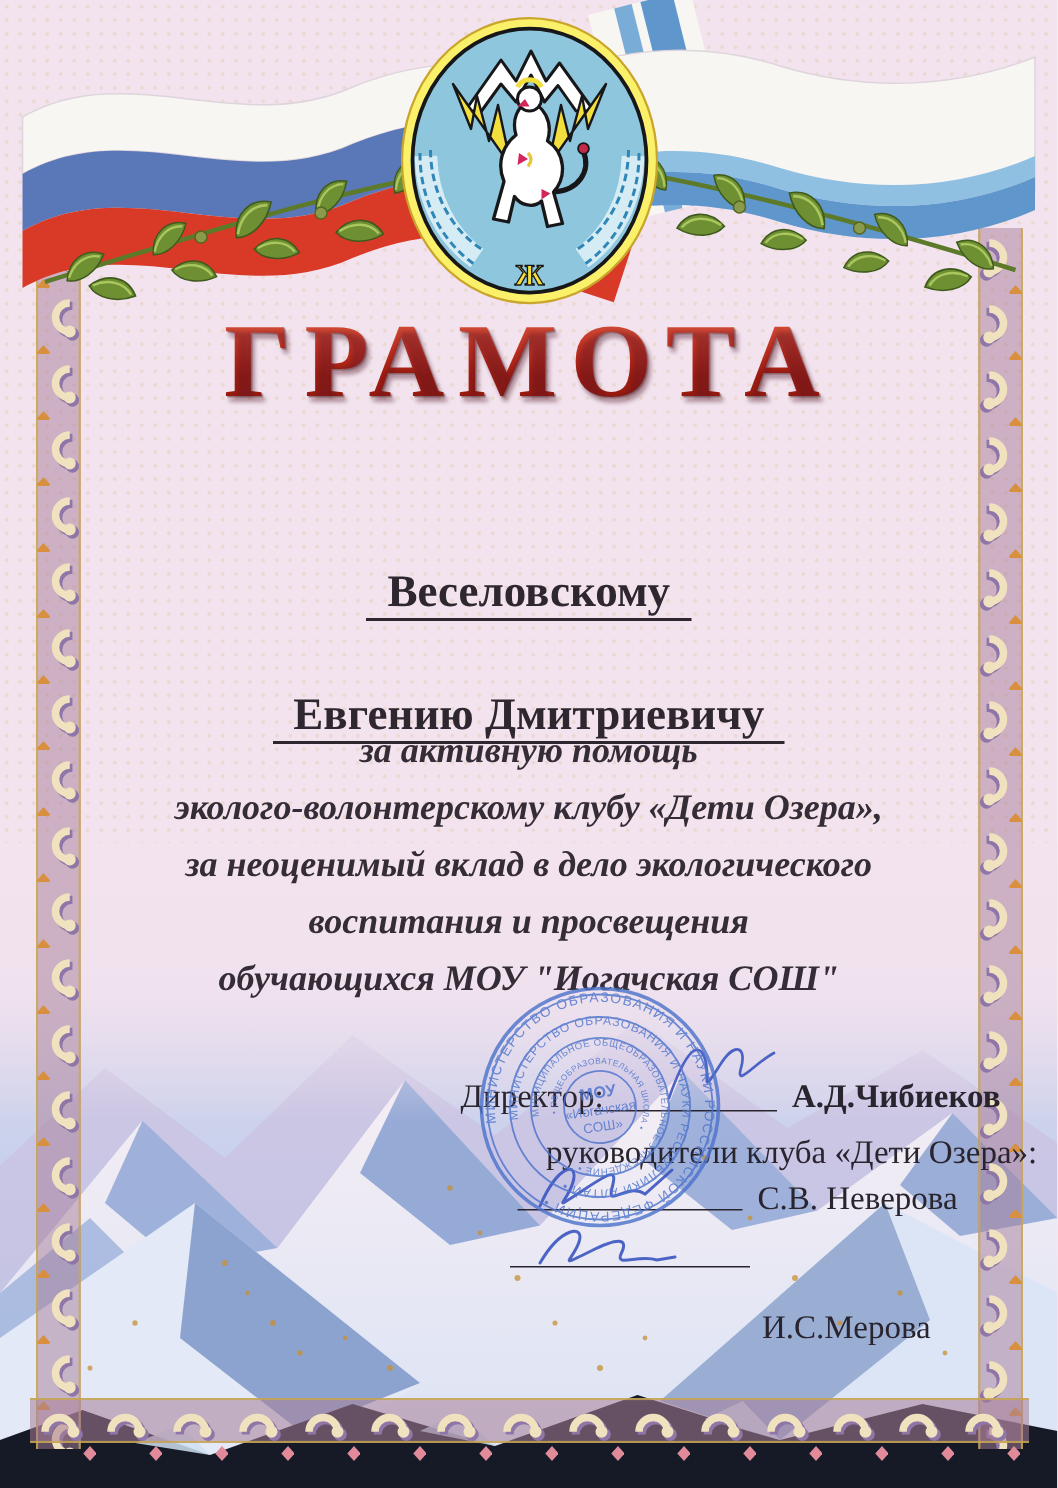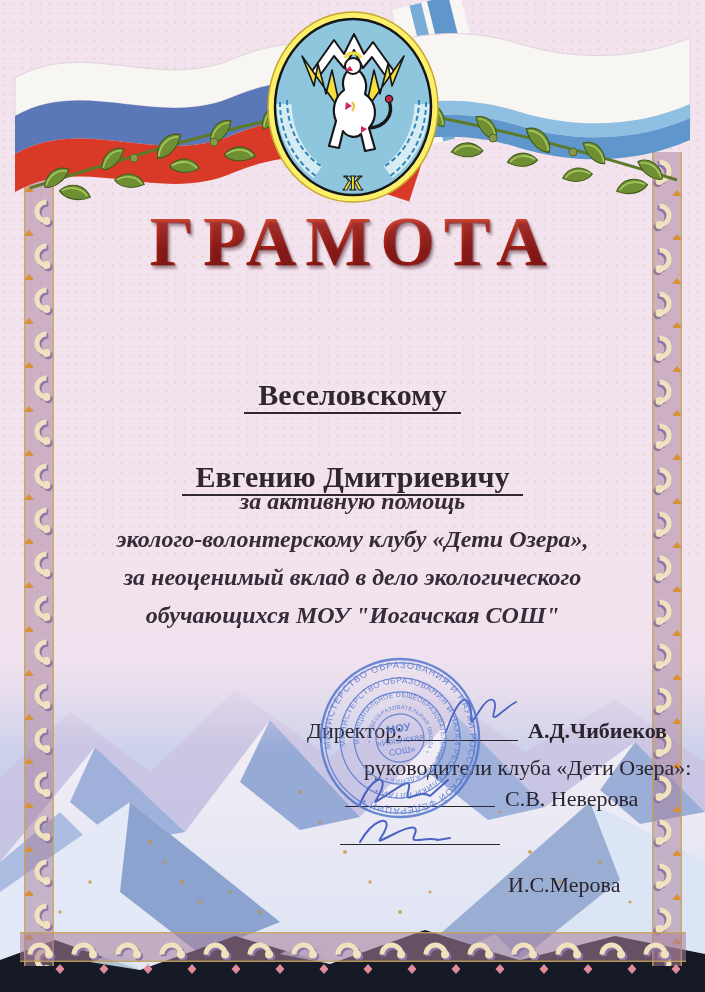--- a/index.html
+++ b/index.html
@@ -271,20 +271,21 @@
     <span class="u">Веселовскому</span>
   </div>
   <div class="recipient r2">
     <span class="u">Евгению Дмитриевичу</span>
   </div>
 
   <div class="bodylines">
     <div>за активную помощь</div>
     <div>эколого-волонтерскому клубу «Дети Озера»,</div>
     <div>за неоценимый вклад в дело экологического</div>
+    <div>воспитания и просвещения</div>
     <div>обучающихся МОУ "Иогачская СОШ"</div>
   </div>
 
   <div class="sig-text" style="left:307px; top:718px;">Директор:</div>
   <div class="sig-line" style="left:396px; top:740px; width:122px;"></div>
   <div class="sig-text" style="left:528px; top:718px;font-weight:bold;">А.Д.Чибиеков</div>
 
   <div class="sig-text" style="left:364px; top:755px;">руководители клуба «Дети Озера»:</div>
 
   <div class="sig-line" style="left:345px; top:806px; width:150px;"></div>

